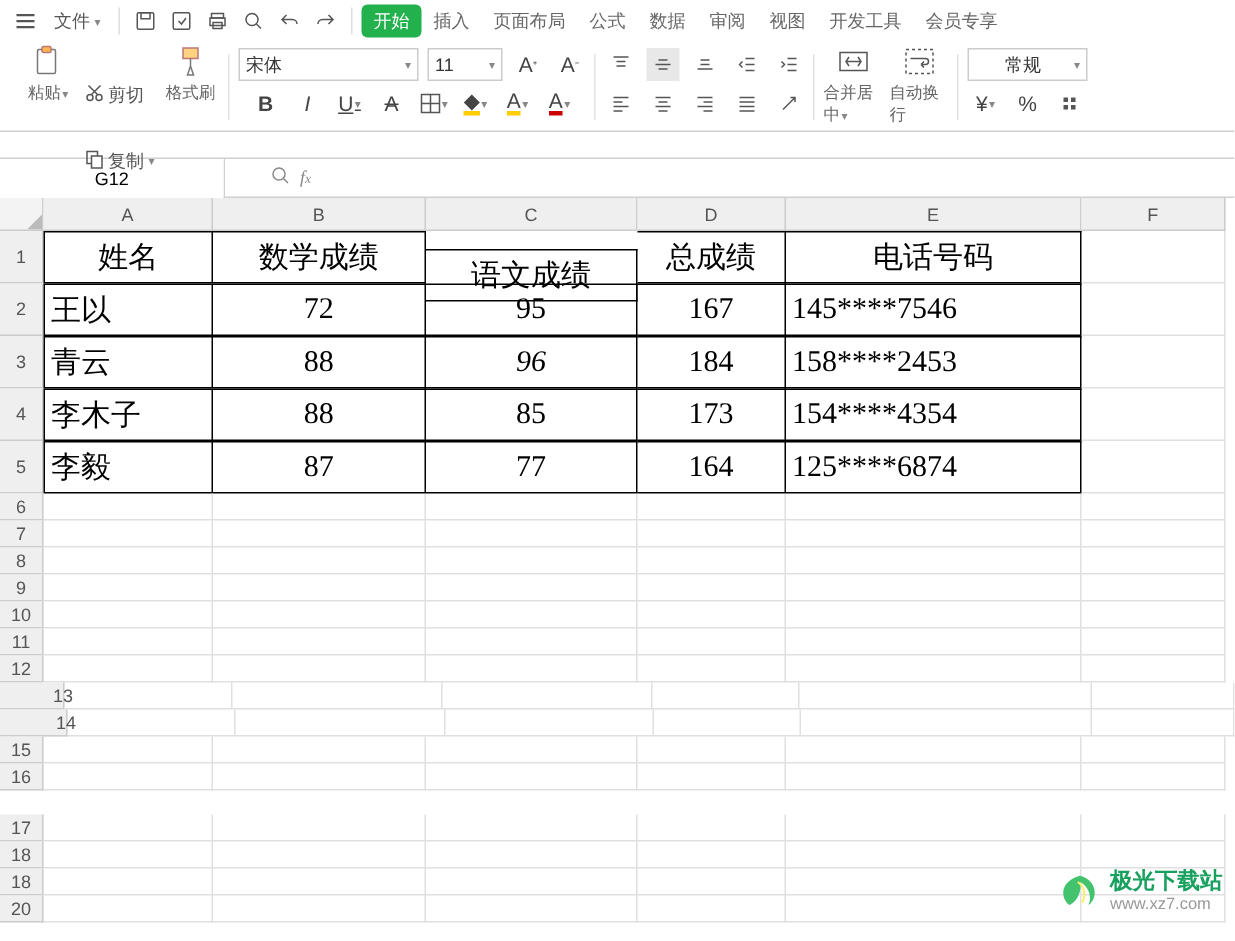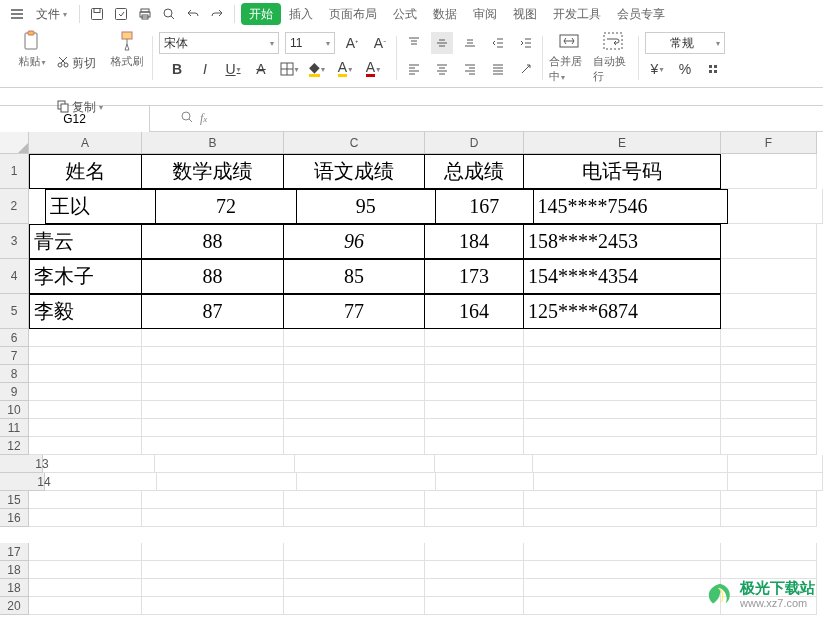--- a/index.html
+++ b/index.html
@@ -417,28 +417,28 @@
         <div class="col-h" style="width: 99px;">D</div>
         <div class="col-h" style="width: 197px;">E</div>
         <div class="col-h" style="width: 96px;">F</div>
       </div>
   </div>
   <div class="rows" id="rows-holder">
       <div class="row" style="height: 35px;">
         <div class="row-h" style="height: 35px;">1</div>
         <div class="cell data-cell hdr-cell" style="width: 113px; height: 35px;">姓名</div>
         <div class="cell data-cell hdr-cell" style="width: 142px; height: 35px;">数学成绩</div>
-        <div class="cell data-cell hdr-cell" style="width: 141px; height: 35px;">语文成绩</div>
+        <div class="cell data-cell hdr-cell" style="width: 141px; height: 35px; margin-top: 12px;">语文成绩</div>
         <div class="cell data-cell hdr-cell" style="width: 99px; height: 35px;">总成绩</div>
         <div class="cell data-cell hdr-cell" style="width: 197px; height: 35px;">电话号码</div>
         <div class="cell " style="width: 96px; height: 35px;"></div>
       </div>
       <div class="row" style="height: 35px;">
         <div class="row-h" style="height: 35px;">2</div>
-        <div class="cell data-cell left-cell" style="width: 113px; height: 35px; margin-left: 16px;">王以</div>
+        <div class="cell data-cell left-cell" style="width: 113px; height: 35px;">王以</div>
         <div class="cell data-cell num-cell" style="width: 142px; height: 35px;">72</div>
         <div class="cell data-cell num-cell" style="width: 141px; height: 35px;">95</div>
         <div class="cell data-cell num-cell" style="width: 99px; height: 35px;">167</div>
         <div class="cell data-cell phone-cell" style="width: 197px; height: 35px;">145****7546</div>
         <div class="cell " style="width: 96px; height: 35px;"></div>
       </div>
       <div class="row" style="height: 35px;">
         <div class="row-h" style="height: 35px;">3</div>
         <div class="cell data-cell left-cell" style="width: 113px; height: 35px;">青云</div>
         <div class="cell data-cell num-cell" style="width: 142px; height: 35px;">88</div>

